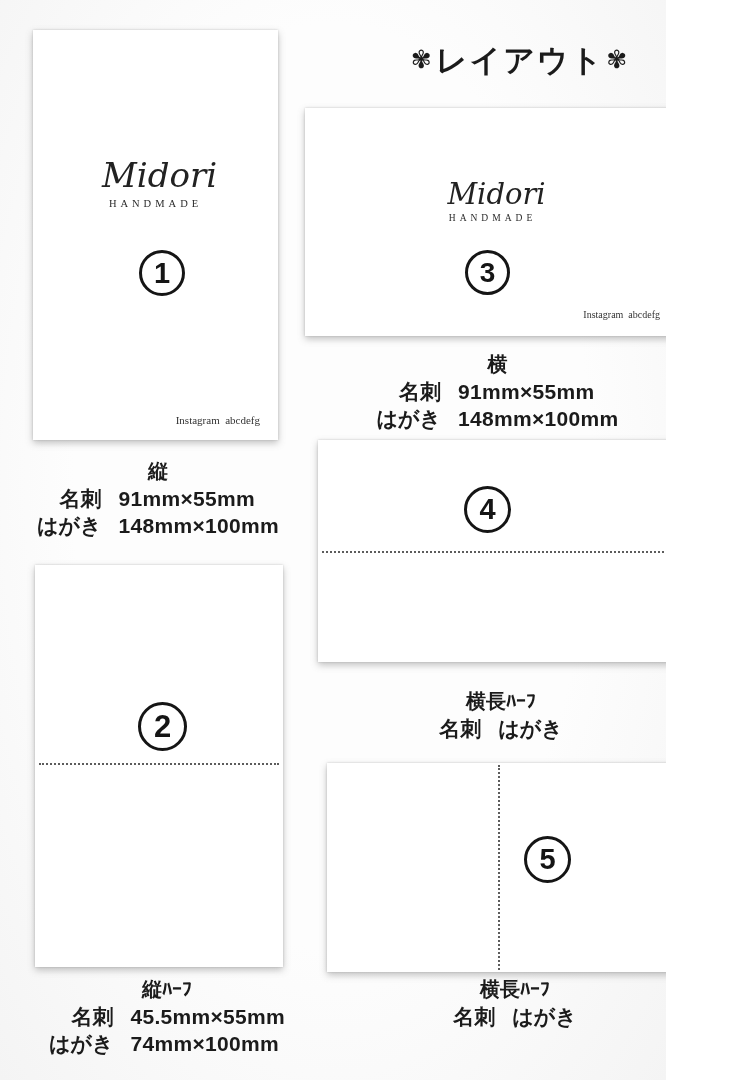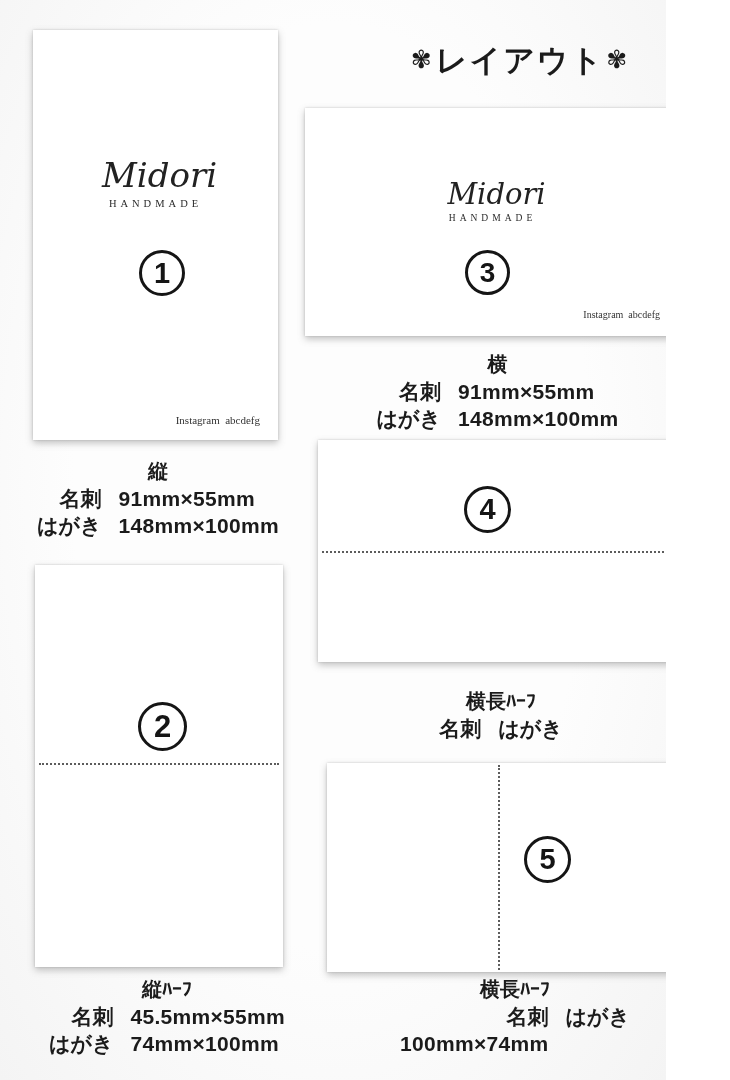--- a/index.html
+++ b/index.html
@@ -159,17 +159,16 @@
       <span class="lname">はがき</span>
         <span class="lval">74mm×100mm</span>
     </div>
   </div>
 
   <div class="lblock b5">
     <div class="lhead">横長ﾊｰﾌ</div>
     <div class="lrows">
       <span class="lname">名刺</span>
       <span class="lname">はがき</span>
-        <span class="lval">100mm×74mm</span>
     </div>
   </div>
 
 </div>
 
 </body></html>

